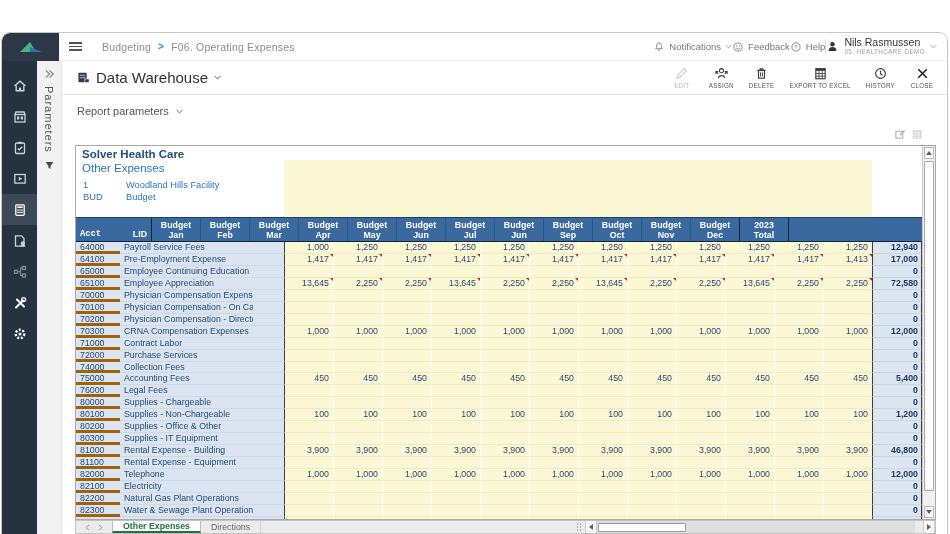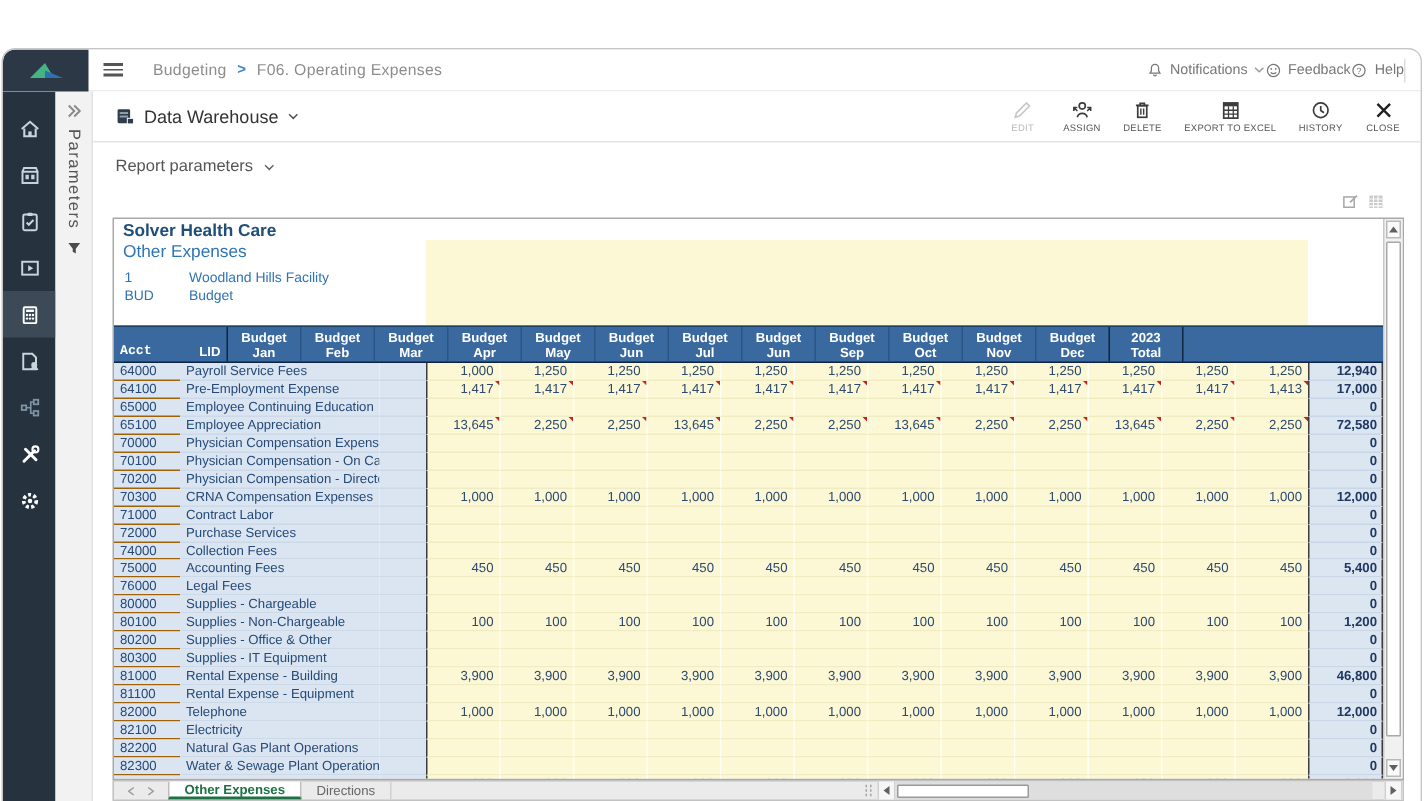--- a/index.html
+++ b/index.html
@@ -25,21 +25,21 @@
   
   .body { display:flex; height:499px; }
   .sidebar { width:35px; background:#26323d; display:flex; flex-direction:column; padding-top:9px; flex:0 0 auto; }
   .sb-item { width:35px; height:31px; display:flex; align-items:center; justify-content:center; cursor:pointer; }
   .sb-item.active { background:#3c4a57; }
   .paramstrip { width:25px; background:#f2f2f2; border-right:1px solid #e2e2e2; display:flex; flex-direction:column; align-items:center; padding-top:8px; gap:7px; flex:0 0 auto; cursor:pointer; }
   .vtext { writing-mode:vertical-rl; font-size:11px; color:#555; letter-spacing:1px; }
 
   .main { flex:1; position:relative; background:#fff; }
   .toolbar { position:absolute; top:0; left:0; right:0; height:34px; display:flex; align-items:center; border-bottom:1px solid #e3e3e3; }
-  .src { margin-left:15px; display:flex; align-items:center; gap:6px; font-size:12px; color:#333; cursor:pointer; }
+  .src { margin-left:15px; display:flex; align-items:center; gap:6px; font-size:15px; color:#333; cursor:pointer; }
   .actions { margin-left:auto; margin-right:13px; display:flex; gap:15px; align-items:flex-start; }
   .action { display:flex; flex-direction:column; align-items:center; gap:1px; font-size:6.3px; color:#555; letter-spacing:.2px; cursor:pointer; min-width:24px; }
   .action.disabled { color:#b9b9b9; cursor:default; }
   .report-params { position:absolute; top:44px; left:15px; display:flex; gap:7px; align-items:center; font-size:11px; color:#555; cursor:pointer; }
   .mini-icons { position:absolute; top:68px; right:24px; display:flex; gap:6px; }
 
   
   .grid-panel { position:absolute; top:84px; left:13px; width:861px; height:375px; border:1px solid #a9a9a9; background:#fff; }
   .hblock { position:absolute; top:0; left:0; right:13px; height:71px; background:#fff; }
   .hb-yellow { position:absolute; left:208px; width:588px; top:14px; bottom:0; background:#fcf8d6; }
@@ -55,21 +55,21 @@
   .h-acct { width:44px; padding-left:4px;font-family:Liberation Mono, monospace; }
   .h-desc { width:133px; padding-left:4px; }
   .h-lid  { width:31px; align-items:flex-end; padding-right:4px; }
   .h-m { width:49px; align-items:center; justify-content:center!important; text-align:center; line-height:10px; border-left:1px solid #2b5586; padding-bottom:0!important; }
   .h-m.first, .h-tot { border-left:1px solid #10263f; }
   .h-tot { width:50px; align-items:center; justify-content:center!important; text-align:center; line-height:10px; border-right:1px solid #10263f; padding-bottom:0!important; }
 
   .rows { position:absolute; top:96px; left:0; right:13px; bottom:0; overflow:hidden; }
   .grow { display:flex; height:11.96px; font-size:8.8px; color:#244a77; }
   .c { line-height:11.9px; overflow:hidden; white-space:nowrap; }
-  .c-acct { width:44px; padding-left:4px; background:#dbe5f1; border-bottom:1px solid #a16207; }
+  .c-acct { width:44px; padding-left:4px; background:#dbe5f1; border-bottom:3px solid #a16207; }
   .c-desc { width:133px; padding-left:4px; background:#dbe5f1; border-bottom:1px solid #ccd9e9; }
   .c-lid  { width:31px; background:#dbe5f1; border-bottom:1px solid #ccd9e9; }
   .c-m { width:49px; text-align:right; padding-right:4px; background:#fcf8d6; border-bottom:1px solid #efecc4; border-left:1px solid #fffef2; position:relative; color:#2c4a6e; }
   .c-m.first { border-left:1px solid #3c3c3c; }
   .c-tot { width:50px; text-align:right; padding-right:3px; background:#dce6f1; border-left:1px solid #3c3c3c; border-right:1px solid #3c3c3c; border-bottom:1px solid #c9d6e8; font-weight:bold; color:#1f3864; position:relative; }
   .c-tot span { position:relative; z-index:2; }
   .bar { position:absolute; left:1px; top:1px; bottom:1px; background:linear-gradient(to right,#6f9bd1,#b9cfe8); z-index:1; }
   .trg { position:absolute; right:0; top:0; width:0; height:0; border-top:3.5px solid #cc1f1f; border-left:3.5px solid transparent; z-index:3; }
 
   .vscroll { position:absolute; top:0; right:0; width:13px; bottom:0; background:#f1f1f1; border-left:1px solid #c9c9c9; }
@@ -150,20 +150,37 @@
         <div class="tb-item">
           <span>
               <svg width="12" height="12" viewBox="0 0 16 16">
                 <circle cx="8" cy="8" r="5.4" fill="none" stroke="#777" stroke-width="1.1"></circle>
                 <text x="8" y="10.8" font-size="8" text-anchor="middle" fill="#777" font-family="Liberation Sans, sans-serif">?</text>
               </svg>
             </span>
           <span>Help</span>
         </div>
         <div class="tb-divider"></div>
+        <div class="user">
+          <span>
+              <svg width="13" height="13" viewBox="0 0 16 16">
+                <circle cx="8" cy="5.2" r="2.7" fill="#333"></circle>
+                <path d="M3.2 13.5a4.8 4.8 0 0 1 9.6 0z" fill="#333"></path>
+              </svg>
+            </span>
+          <span class="user-texts">
+            <span class="user-name">Nils Rasmussen</span>
+            <span class="user-tenant">05. HEALTHCARE DEMO</span>
+          </span>
+          <span>
+              <svg width="7" height="5" viewBox="0 0 10 6">
+                <polyline points="1,1 5,5 9,1" fill="none" stroke="#999" stroke-width="1.3"></polyline>
+              </svg>
+            </span>
+        </div>
       </div>
     </div>
 
     <div class="body">
       <div class="sidebar" id="sidebar">
           <div class="sb-item">
             <span>
               <svg width="16" height="16" viewBox="0 0 16 16">
                 <path d="M2.5 8 8 3.2 13.5 8" fill="none" stroke="#c9d4dc" stroke-width="1.4"></path>
                 <path d="M4.2 7.6 V12.8 H11.8 V7.6" fill="none" stroke="#c9d4dc" stroke-width="1.4"></path>

